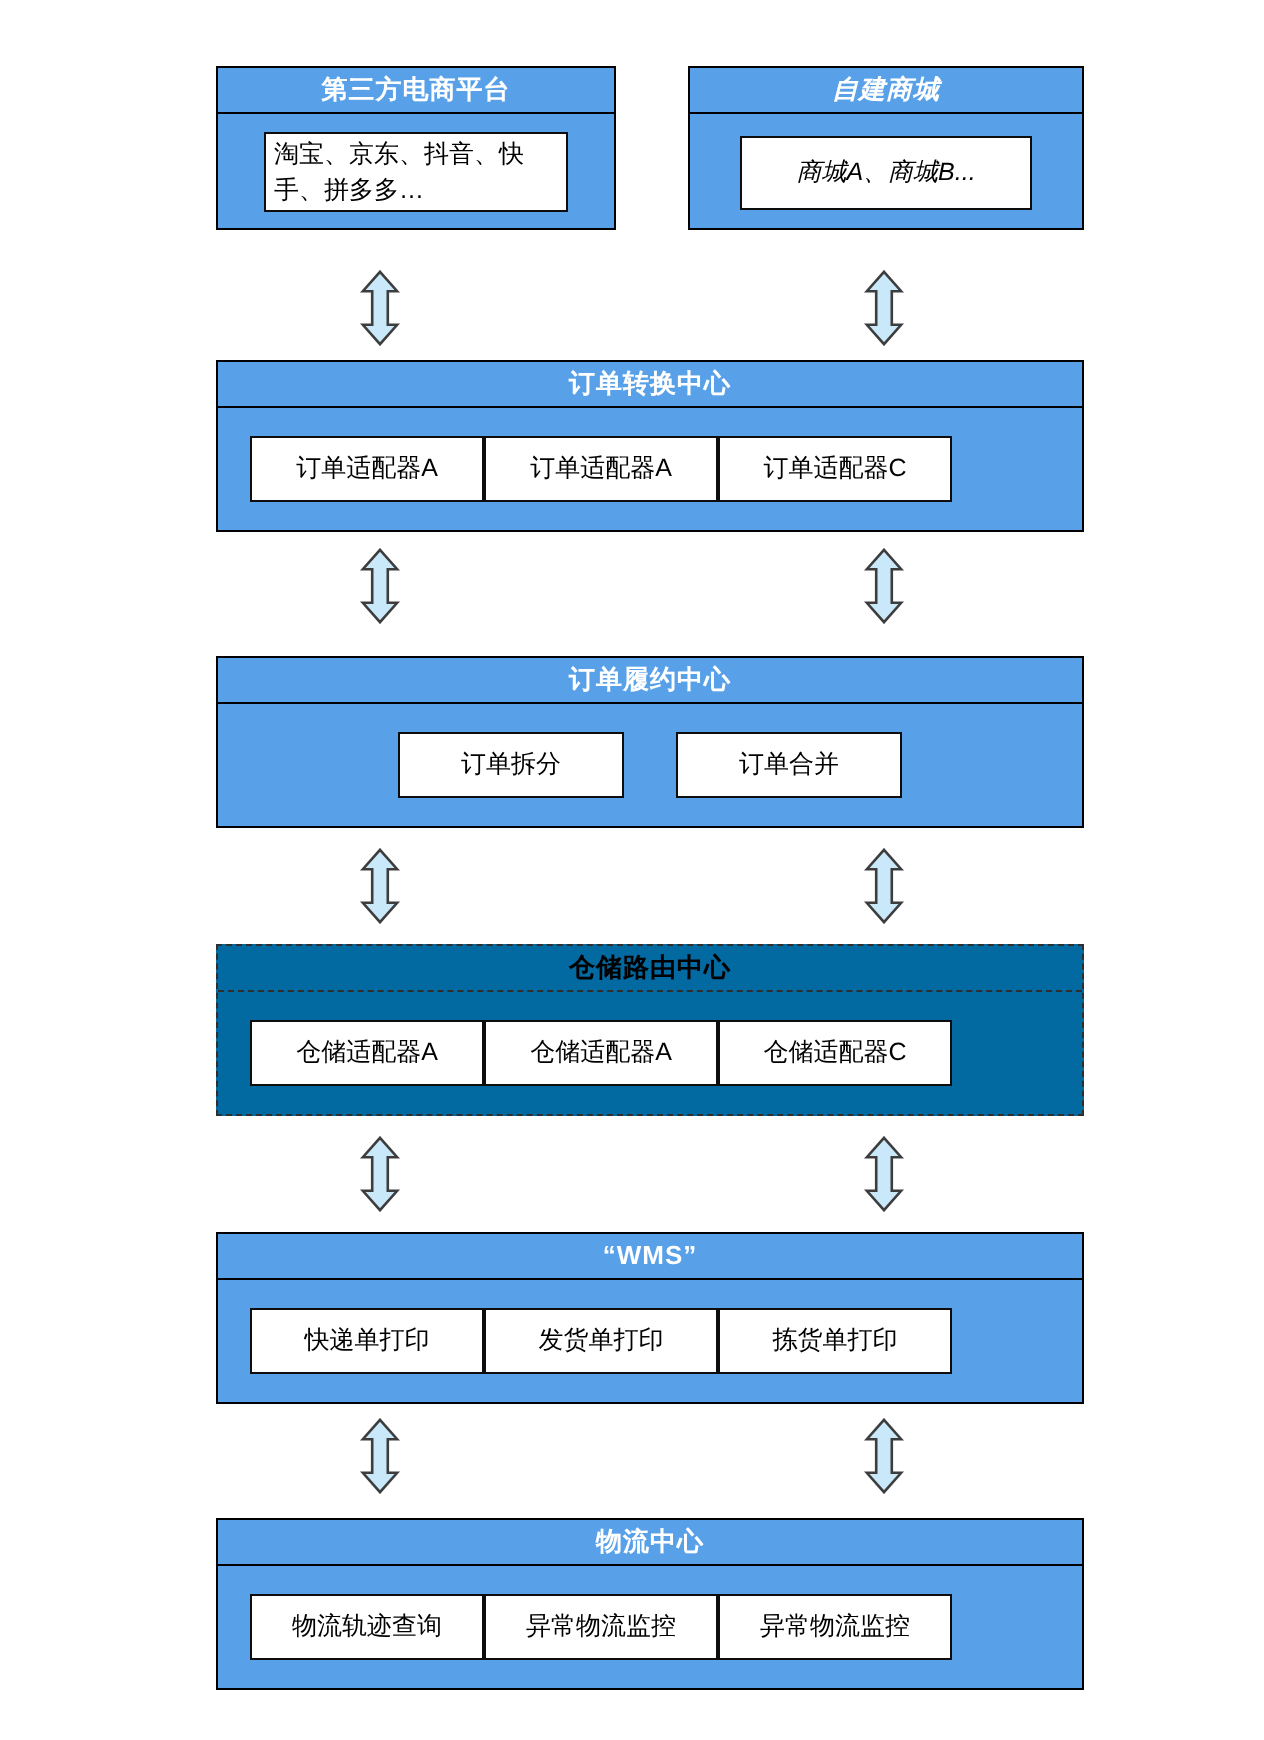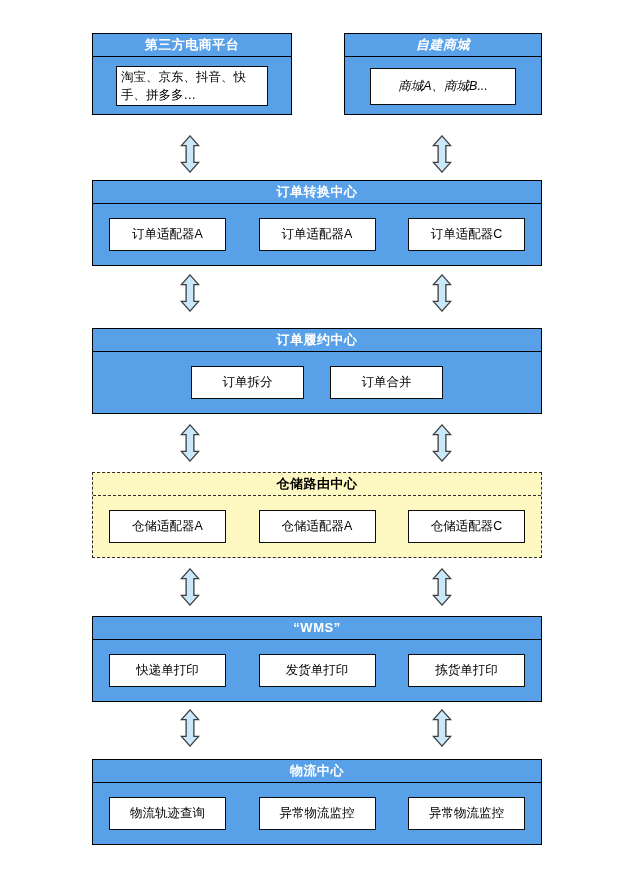--- a/index.html
+++ b/index.html
@@ -3,30 +3,30 @@
 <meta charset="utf-8">
 <style>
   html,body{margin:0;padding:0;}
   body{
     width:632px;height:870px;background:#ffffff;
     font-family:"Liberation Sans","DejaVu Sans",sans-serif;
     position:relative;overflow:hidden;
   }
   .content{width:450px;margin:33px 0 0 92px;}
   
-  .panel{border:1.6px solid #000;box-sizing:border-box;background:#58A0E8;}
+  .panel{border:1.6px solid #000;box-sizing:border-box;background:#58A0E8;margin-left:16px;}
   .panel-title{
     height:22px;line-height:22px;text-align:center;
     font-weight:bold;font-size:13px;color:#ffffff;
     border-bottom:1.6px solid #000;letter-spacing:.5px;
   }
-  .panel.dashed{background:#fef9c3;border:1.6px dashed #2e2e2e;}
+  .panel.dashed{background:#0369a1;border:1.6px dashed #2e2e2e;}
   .panel.dashed .panel-title{color:#000;border-bottom:1.6px dashed #2e2e2e;}
   .panel-body{display:flex;align-items:center;box-sizing:border-box;}
-  .pb3{justify-content:space-between;padding:0 16px;height:61px;}
+  .pb3{justify-content:flex-start;padding:0 16px;height:61px;}
   .pb2{justify-content:center;gap:26px;height:61px;}
   .pb1{justify-content:center;height:58px;}
   .white-box{
     background:#ffffff;border:1.6px solid #0d0d0d;box-sizing:border-box;
     height:33px;width:117px;display:flex;align-items:center;justify-content:center;
     font-size:12.5px;color:#000;text-align:center;white-space:nowrap;
   }
   .wb-2{width:113px;}
   
   .top-row{display:flex;justify-content:space-between;}

